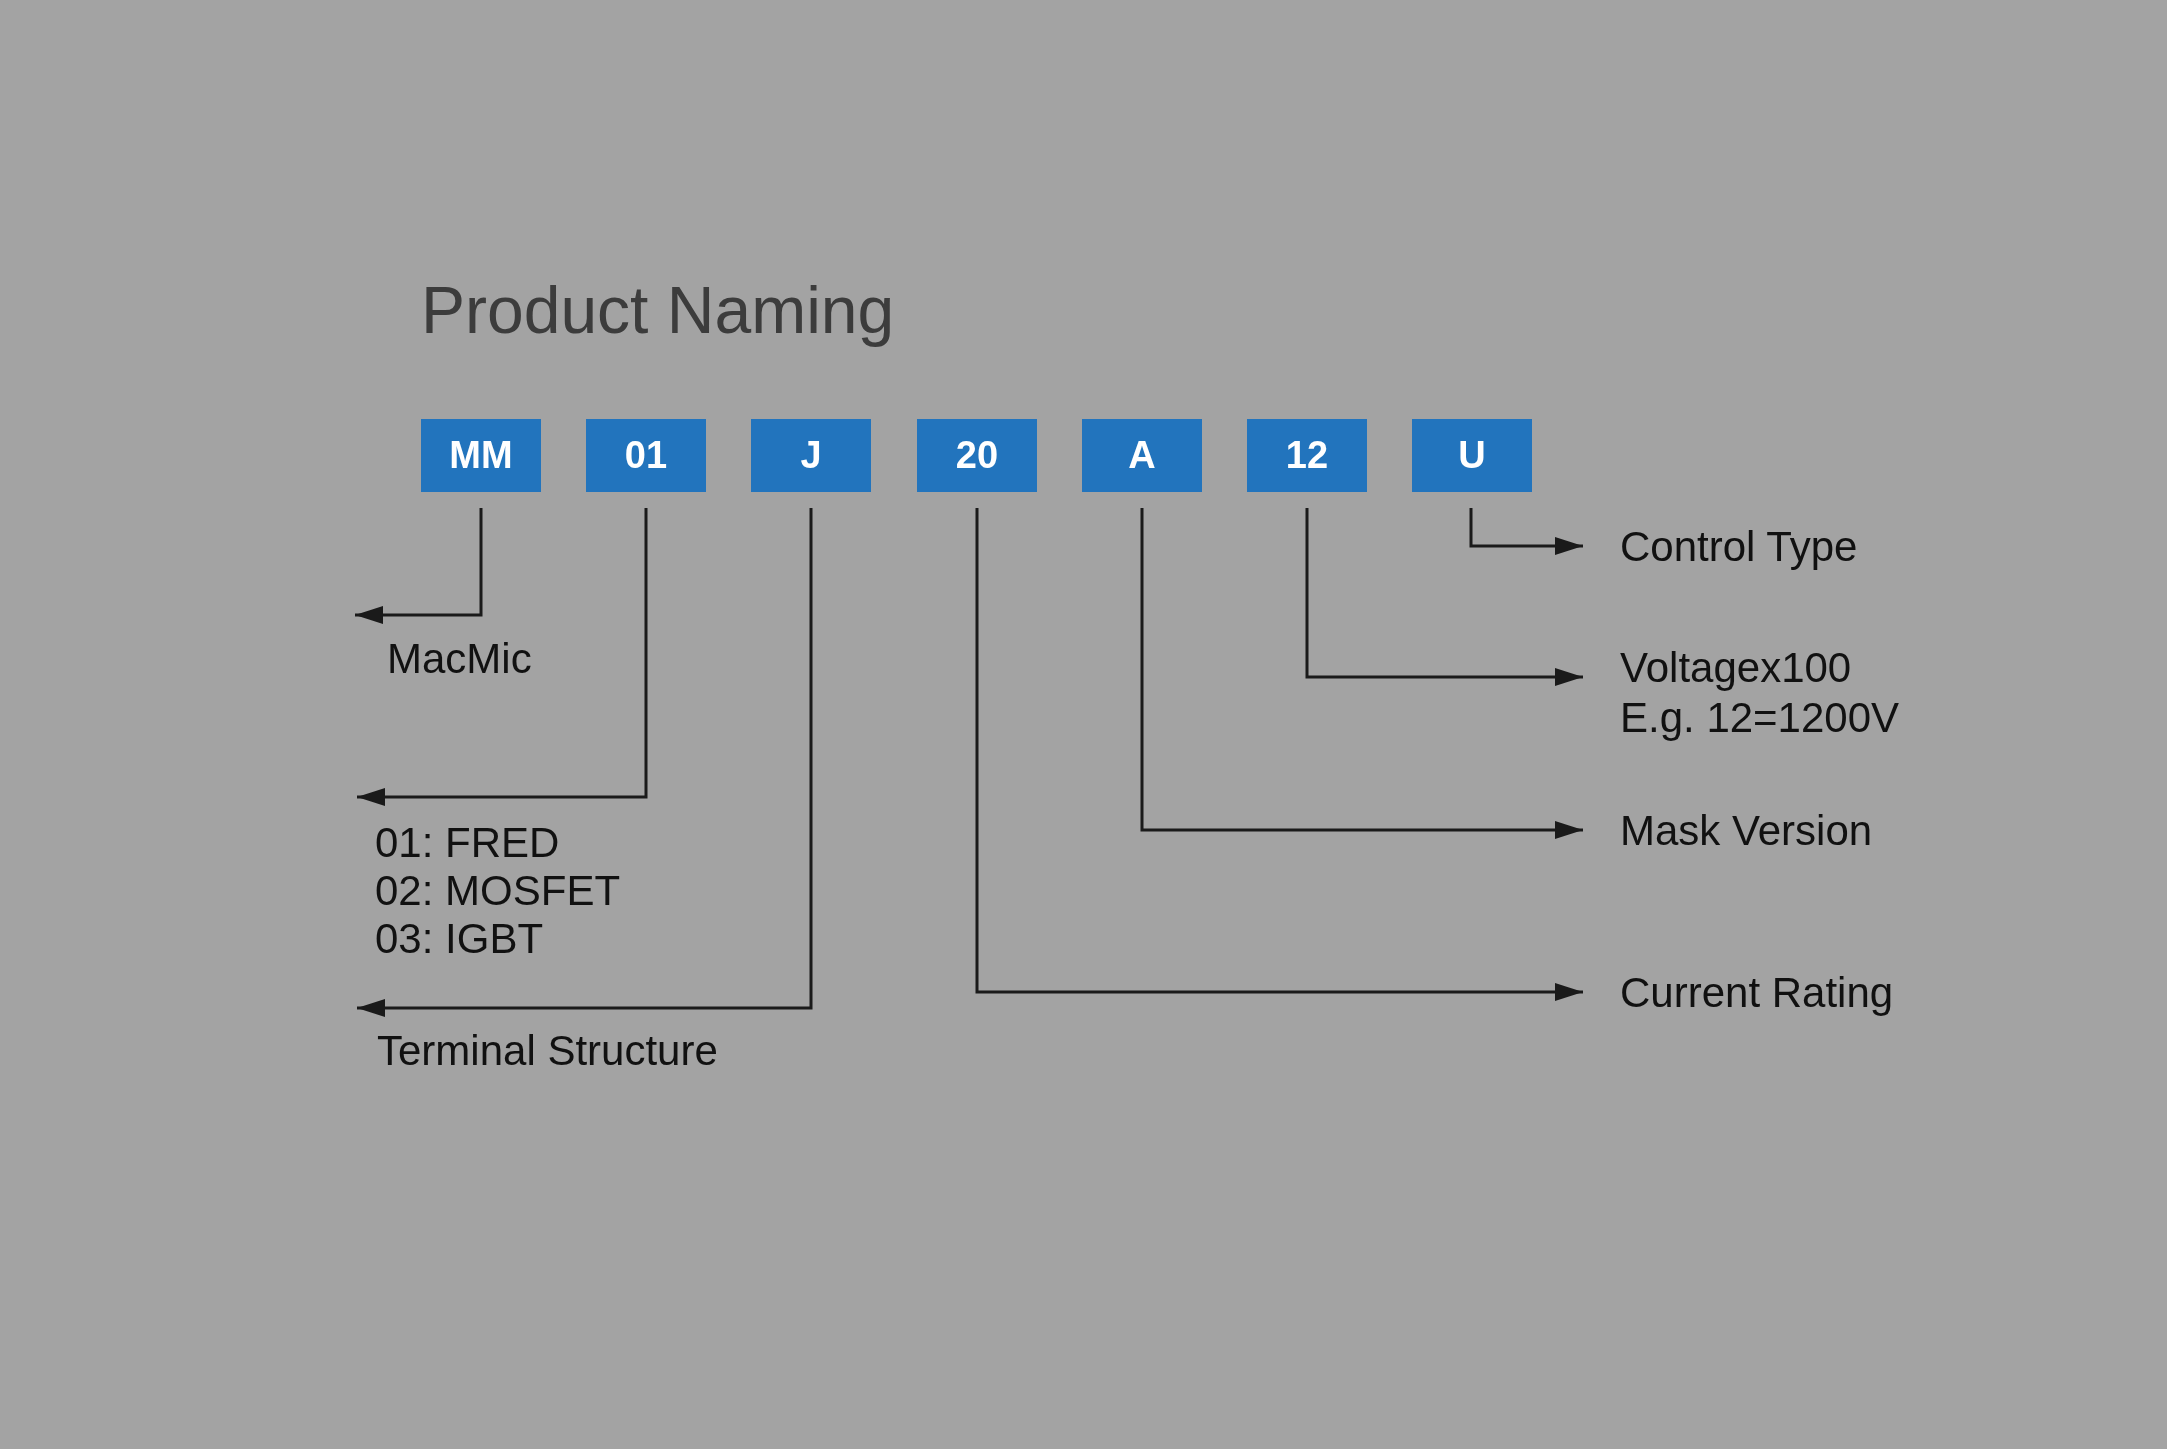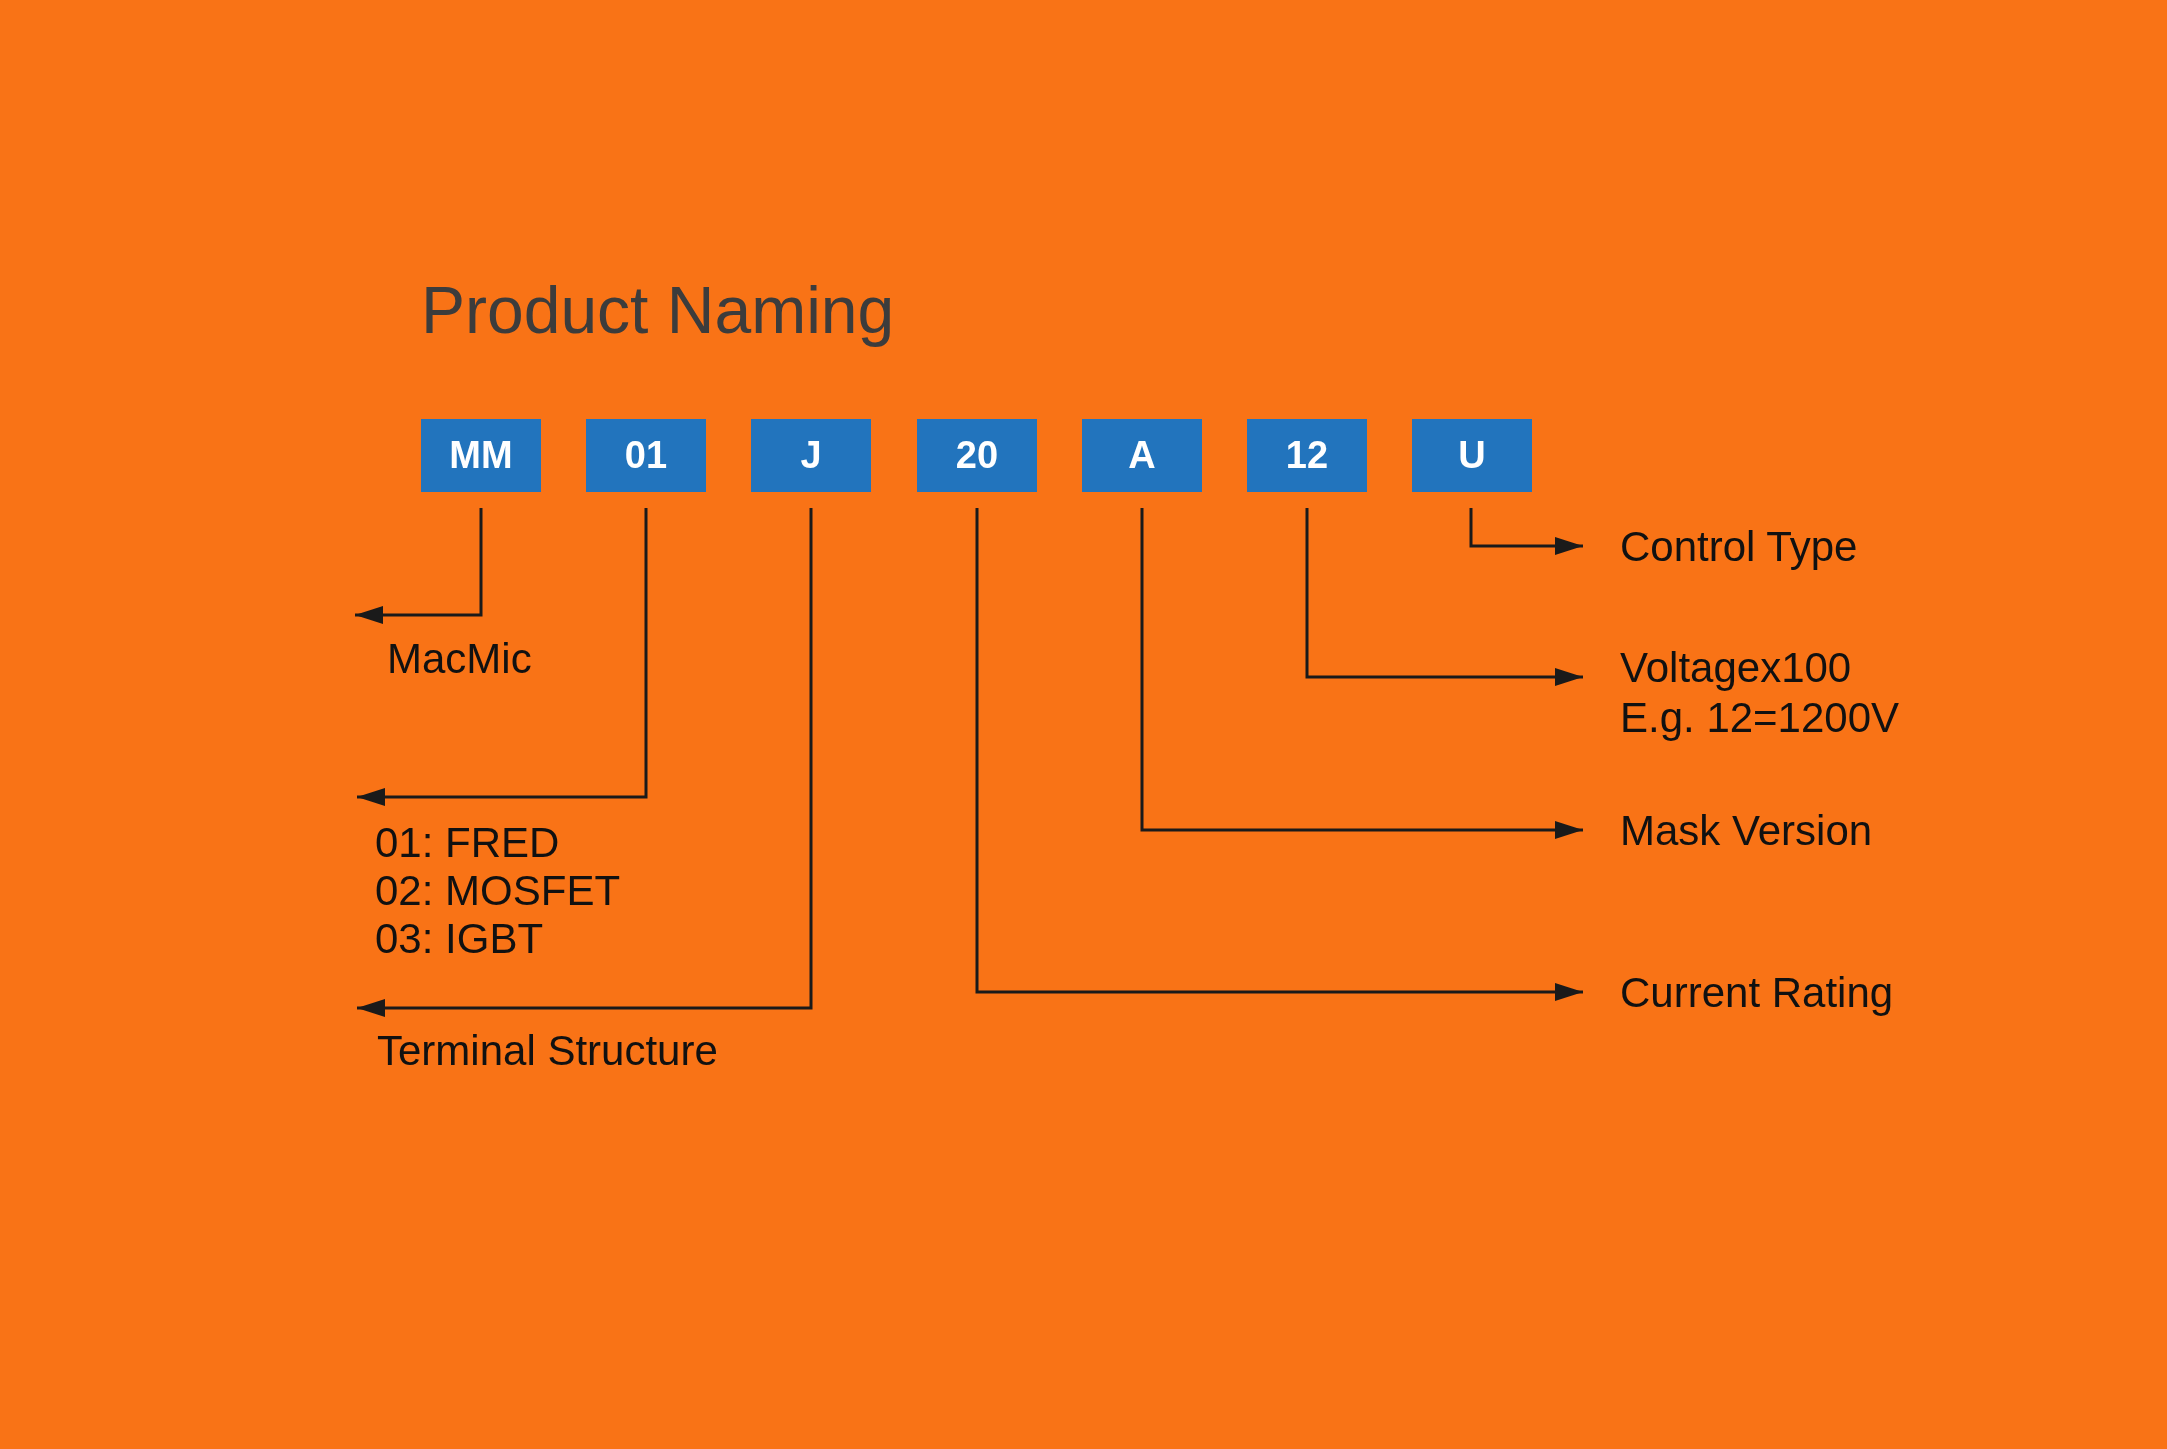--- a/index.html
+++ b/index.html
@@ -1,16 +1,16 @@
 <!DOCTYPE html>
 <html><head>
 <meta charset="utf-8">
 <style>
   html,body{margin:0;padding:0;background:#fbfbfb;}
-  .stage{width:2167px;height:1449px;position:relative;background:#f97316;overflow:hidden;}
+  .stage{width:2167px;height:1449px;position:relative;background:#a3a3a3;overflow:hidden;}
   svg{display:block;}
   text{font-family:"Liberation Sans", sans-serif;}
   .title-text{font-size:66px;}
   .box-label{font-size:38px;font-weight:bold;}
   .diagram-label{font-size:42px;}
   .connector{fill:none;stroke-width:3px;}
 </style>
 </head>
 <body>
 

